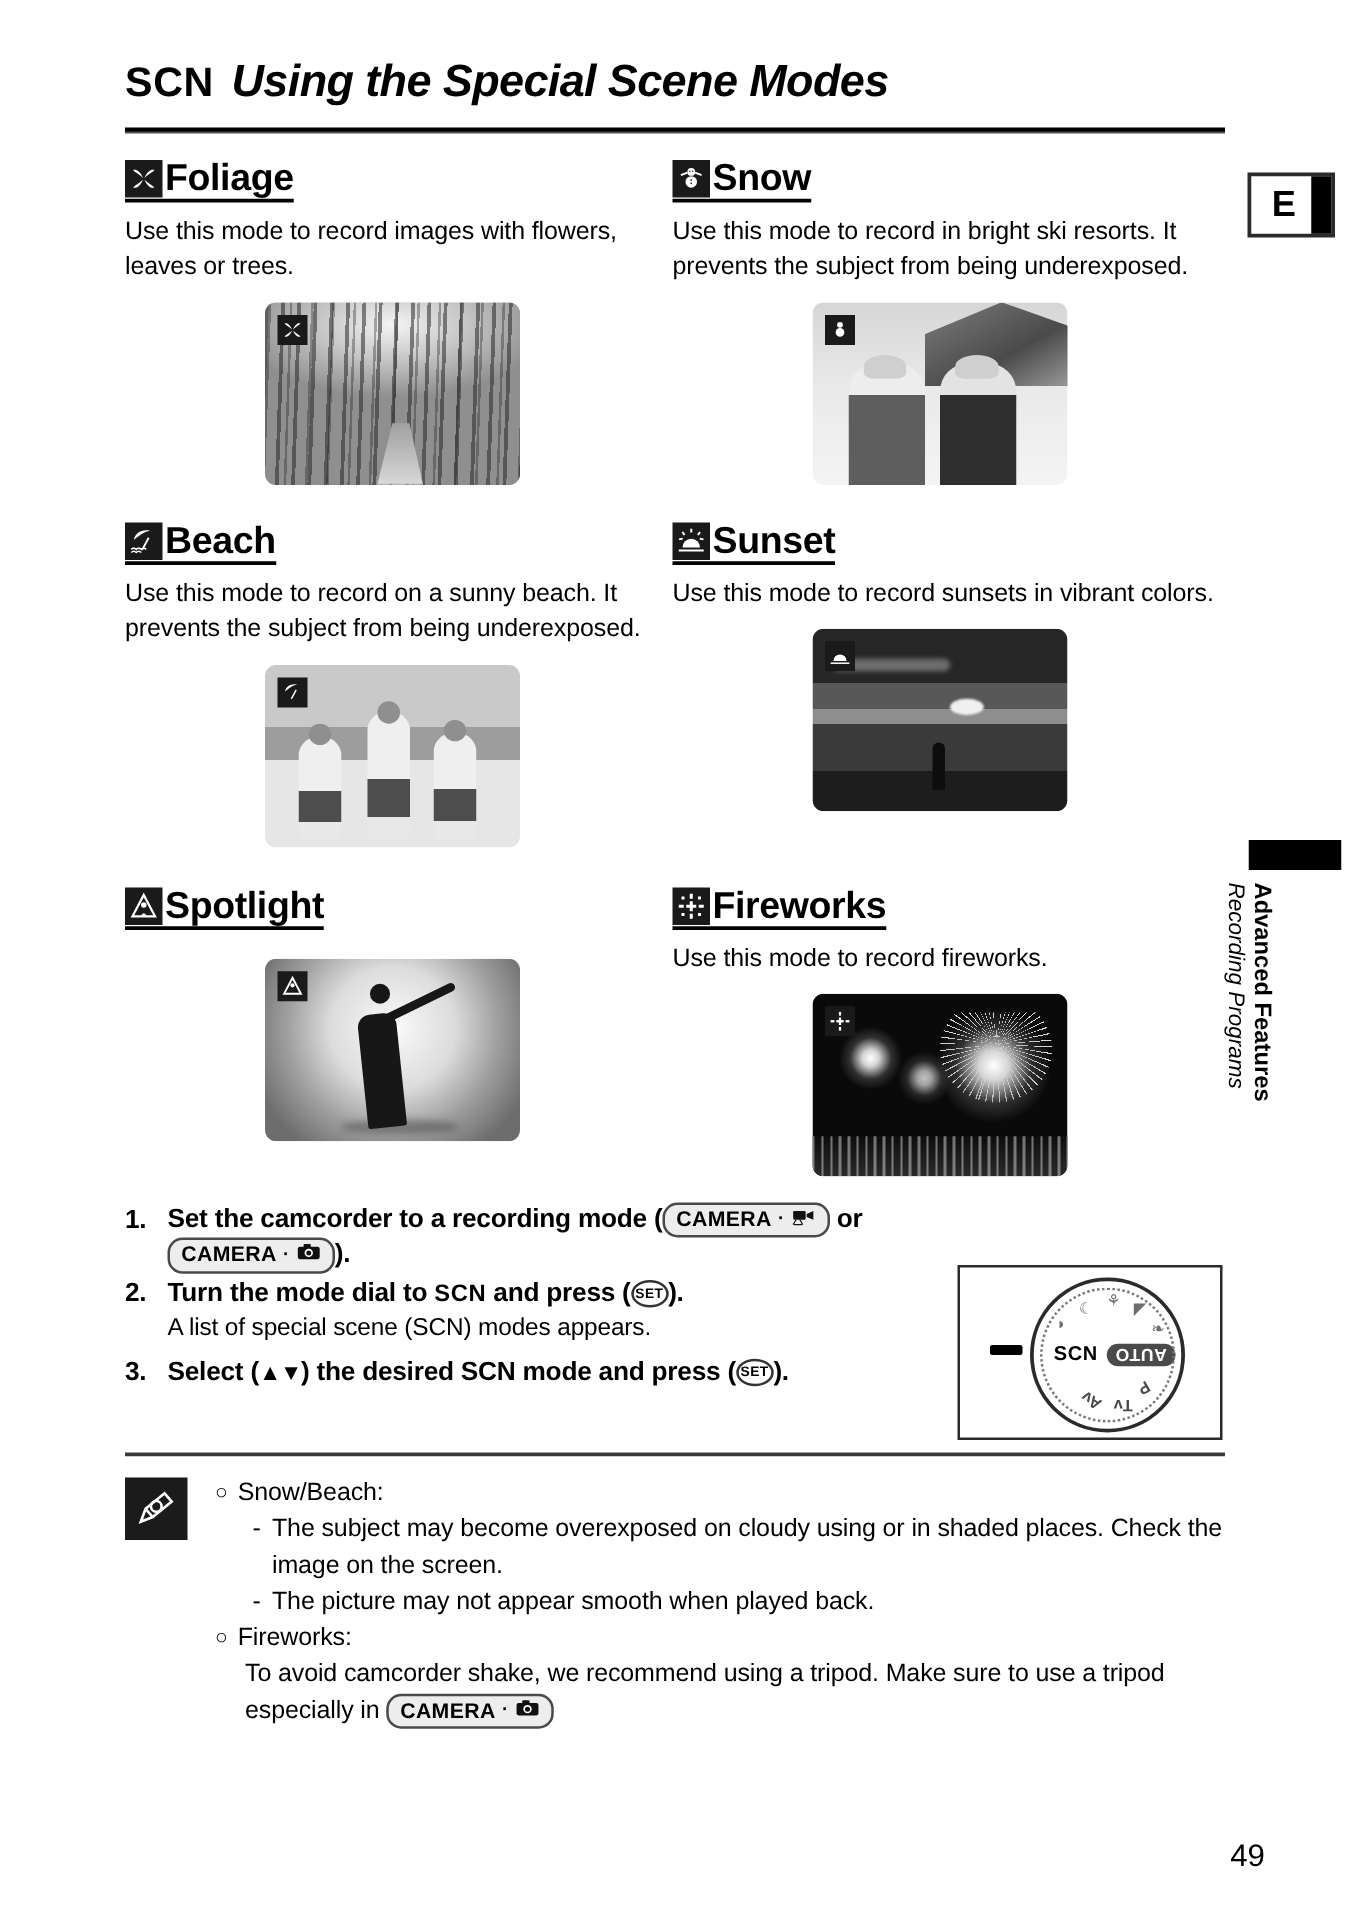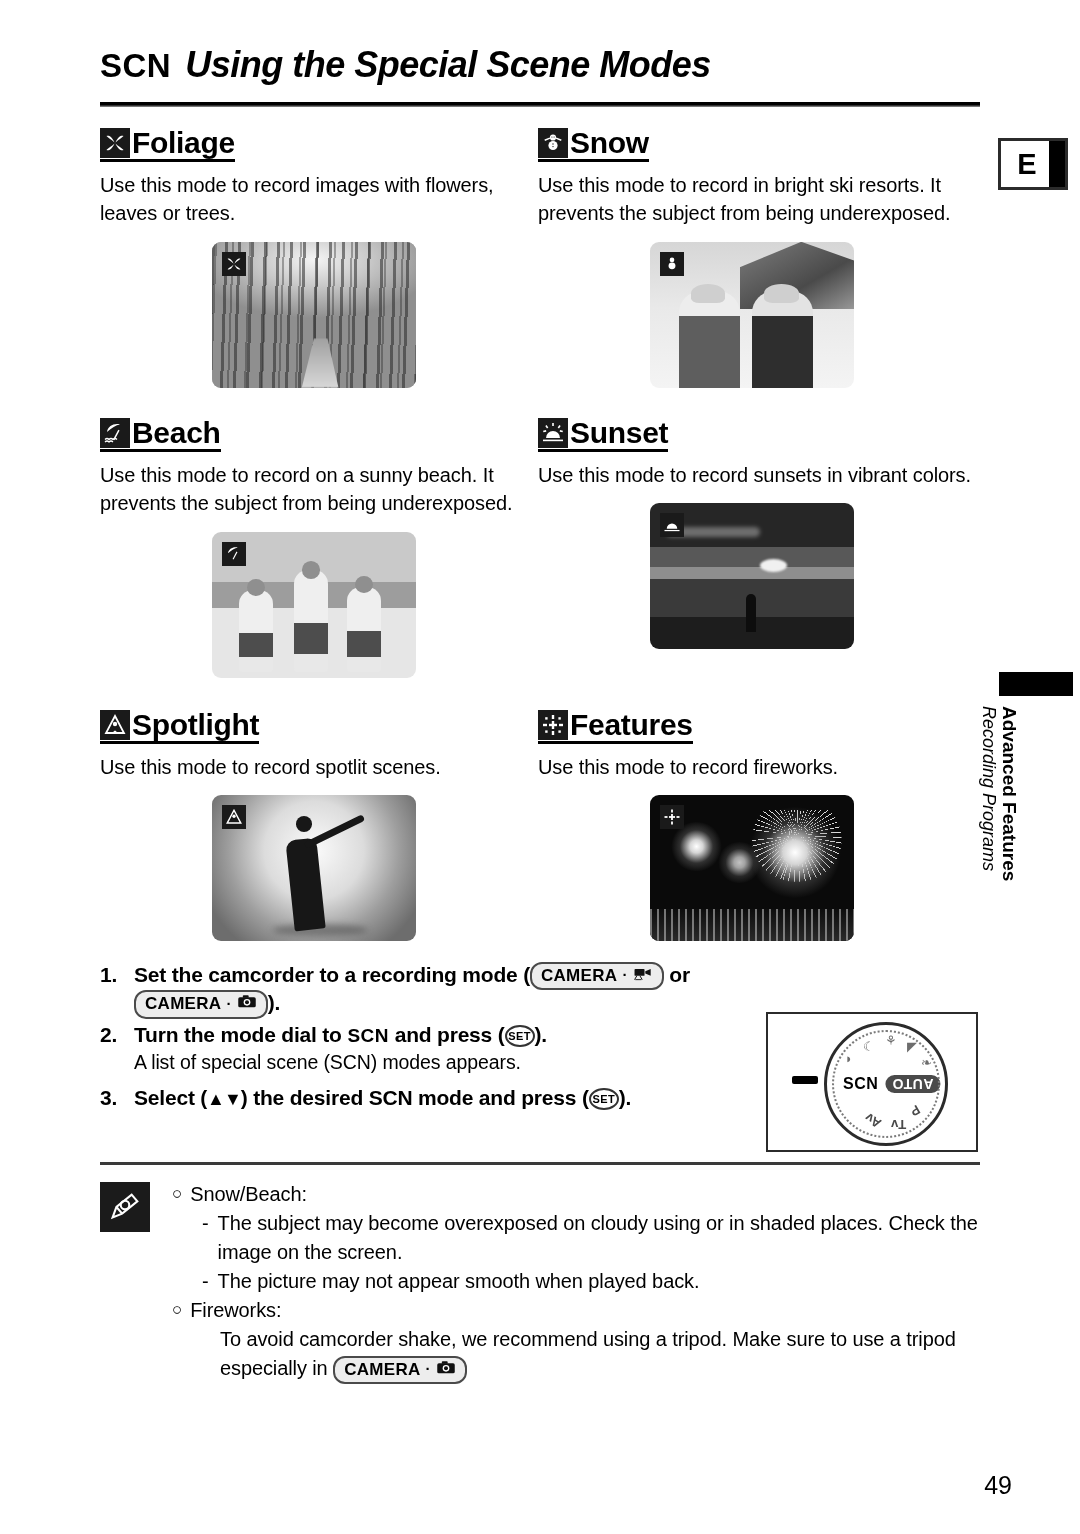--- a/index.html
+++ b/index.html
@@ -585,21 +585,20 @@
     <div class="mode-head">
       <span class="mode-icon">
         <svg width="24" height="24" viewBox="0 0 24 24">
           <path d="M12 3 L21 20 L3 20 Z" fill="none" stroke="#fff" stroke-width="1.8"></path>
           <circle cx="12" cy="11" r="2.2" fill="#fff"></circle>
           <path d="M9.6 20 q2.4-5 4.8 0 Z" fill="#fff"></path>
         </svg>
       </span>
       <span class="mode-name">Spotlight</span>
     </div>
-    <div class="mode-desc">Use this mode to record spotlit scenes.</div>
     <div class="photo">
       <div class="art art-spotlight">
         <div class="shadow"></div>
           <div class="skater"></div>
         <div class="arm"></div>
           <div class="head2"></div>
       </div>
       <span class="photo-badge">
         <svg width="18" height="18" viewBox="0 0 24 24">
           <path d="M12 3 L21 20 L3 20 Z" fill="none" stroke="#fff" stroke-width="2"></path>
@@ -620,21 +619,21 @@
               <rect x="18" y="10.8" width="4" height="2.4"></rect>
             <rect x="4.2" y="4.2" width="2.4" height="2.4"></rect>
               <rect x="17.4" y="4.2" width="2.4" height="2.4"></rect>
             <rect x="4.2" y="17.4" width="2.4" height="2.4"></rect>
               <rect x="17.4" y="17.4" width="2.4" height="2.4"></rect>
             <rect x="10.8" y="8" width="2.4" height="8"></rect>
               <rect x="8" y="10.8" width="8" height="2.4"></rect>
           </g>
         </svg>
       </span>
-      <span class="mode-name">Features</span>
+      <span class="mode-name">Fireworks</span>
     </div>
     <div class="mode-desc">Use this mode to record fireworks.</div>
     <div class="photo right-col">
       <div class="art art-fireworks">
         <div class="burst b2"></div>
           <div class="burst b3"></div>
         <div class="rays"></div>
           <div class="burst b1"></div>
         <div class="city"></div>
       </div>
@@ -742,21 +741,21 @@
     </div>
     <div class="note-sub">
       <span class="dash">-</span>
       <span>The picture may not appear smooth when played back.</span>
     </div>
 
     <div class="note-head">
       <span class="bullet-o">○</span>
       <span>Fireworks:</span>
     </div>
-    <div style="margin-left:48px;">
+    <div style="margin-left:24px;">
       <span>To avoid camcorder shake, we recommend using a tripod. Make sure to use a tripod especially in</span>
       <span class="pill">
           <span>CAMERA</span>
           <span class="dot">·</span>
           <span>
           <svg width="20" height="15" viewBox="0 0 24 18">
             <rect x="1.5" y="4" width="21" height="12" rx="2" fill="#111"></rect>
             <rect x="7" y="1.5" width="7" height="3" rx="1" fill="#111"></rect>
             <circle cx="12" cy="10" r="4" fill="#fff"></circle>
             <circle cx="12" cy="10" r="2.4" fill="#111"></circle>

